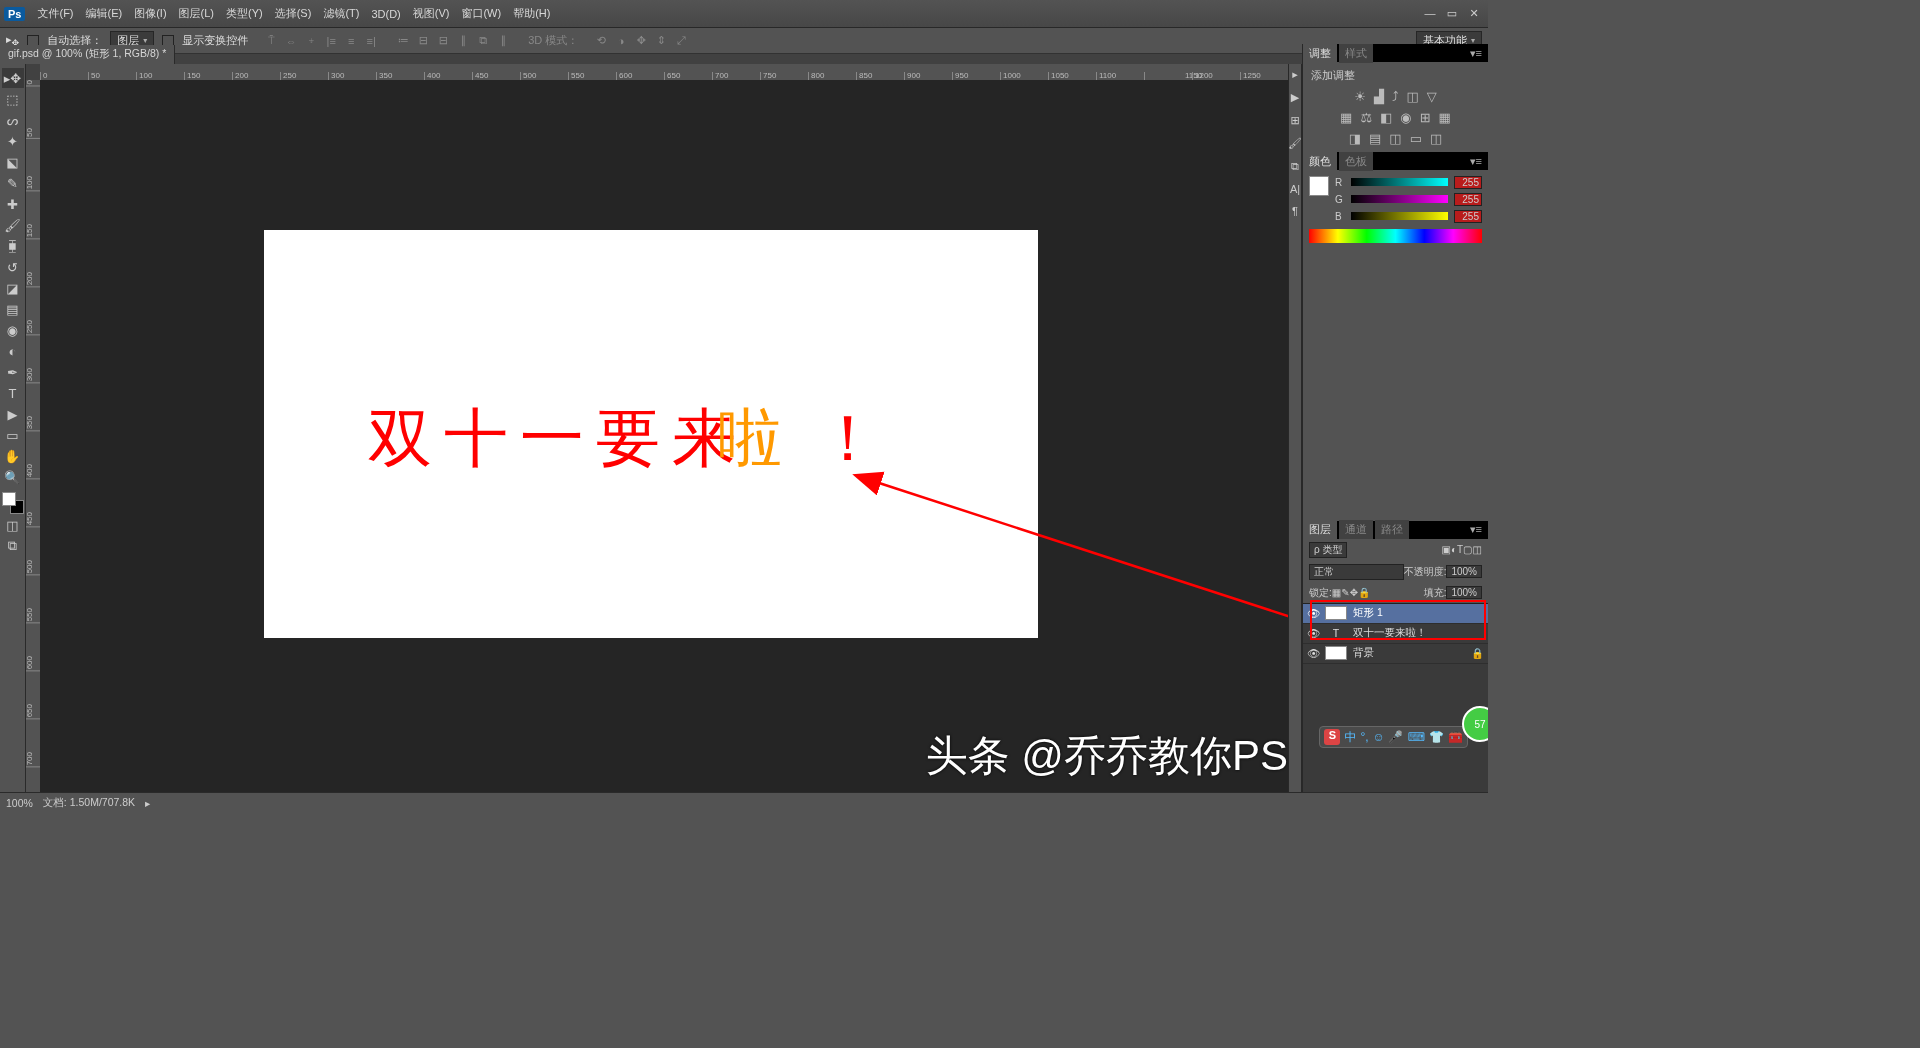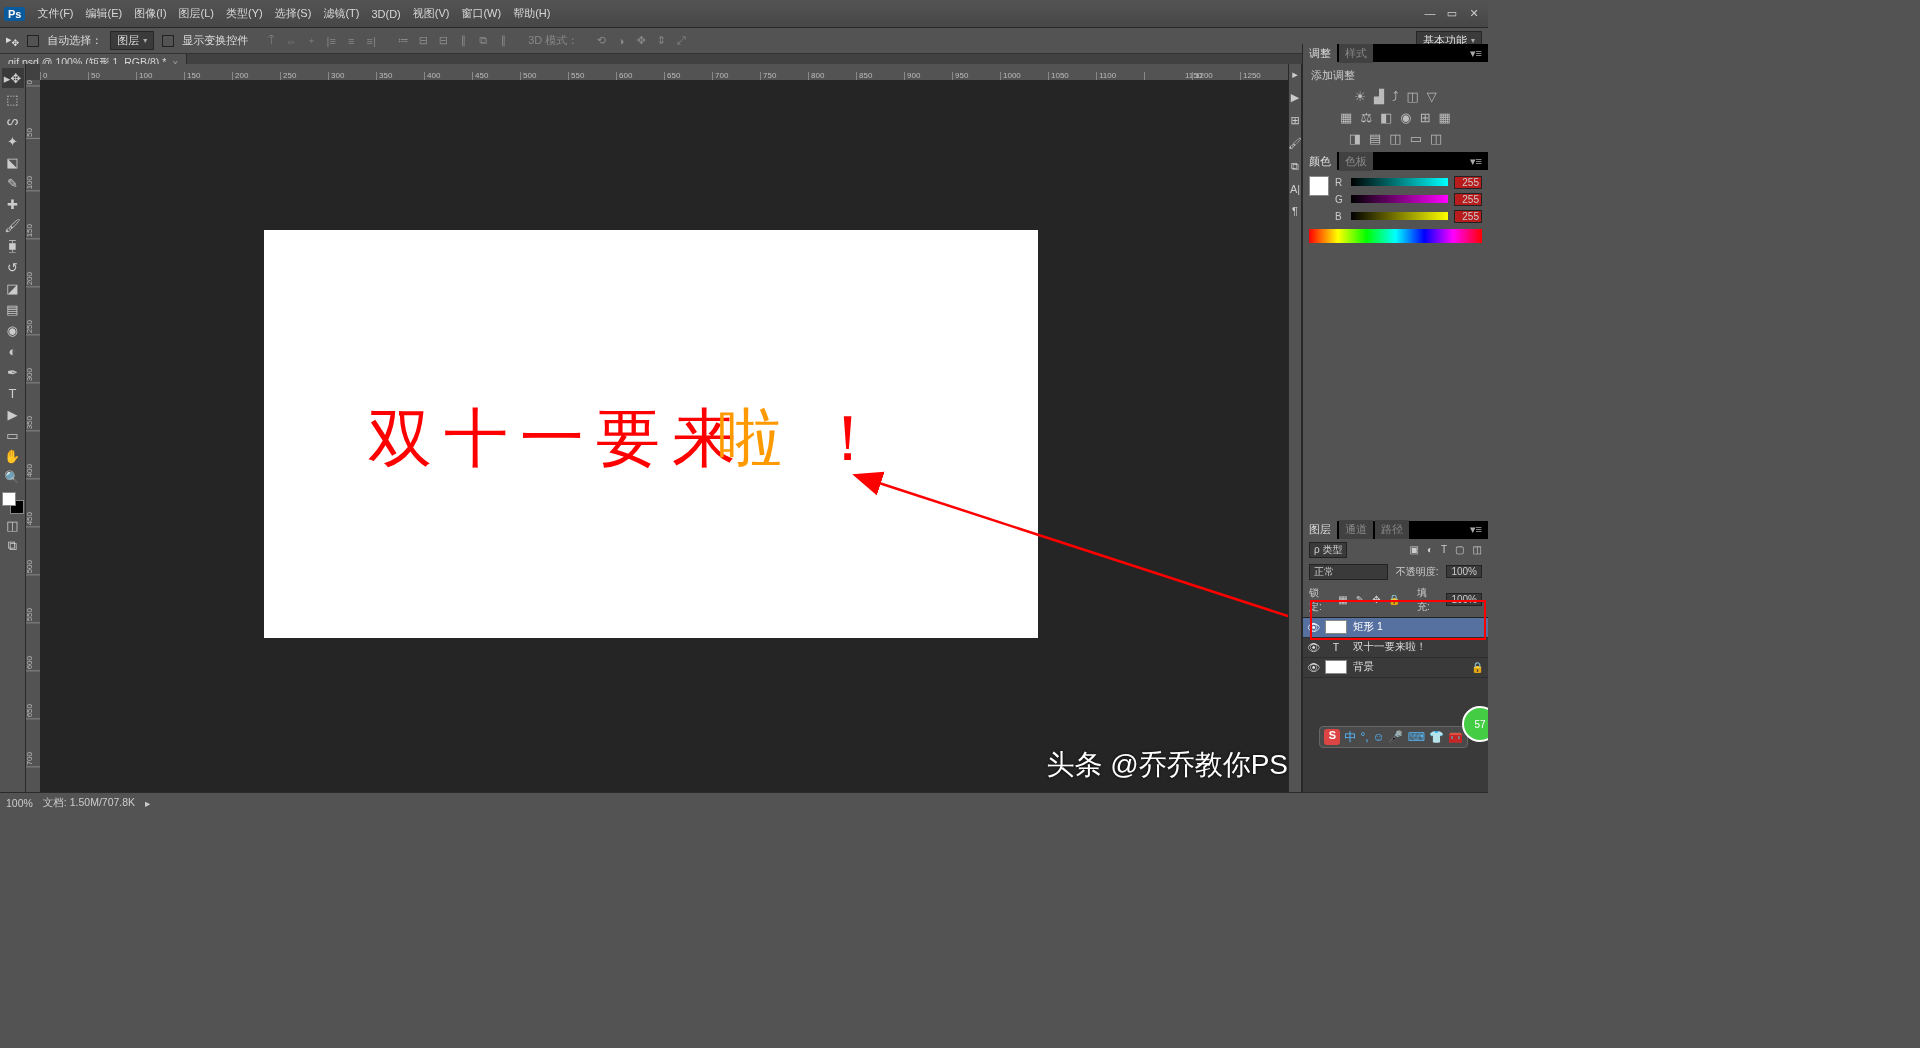--- a/index.html
+++ b/index.html
@@ -10,21 +10,21 @@
 .menubar .wctrl { margin-left: auto; display: flex; gap: 2px; }
 .menubar .wctrl span { width: 20px; text-align: center; color: #ccc; }
 .optbar { height: 26px; background: #535353; border-bottom: 1px solid #323232; display: flex; align-items: center; font-size: 11px; color: #ddd; padding: 0 6px; gap: 8px; }
 .optbar .sel { background: #3b3b3b; border: 1px solid #262626; padding: 1px 6px; color: #ddd; display: flex; align-items: center; gap: 4px; }
 .optbar .chev { font-size: 8px; color: #aaa; }
 .optbar .chk { width: 12px; height: 12px; border: 1px solid #222; display: inline-block; }
 .optbar .icn-grp { display: flex; gap: 2px; margin-left: 6px; }
 .optbar .icn { width: 18px; height: 18px; display: flex; align-items: center; justify-content: center; color: #888; font-size: 11px; }
 .optbar .right { margin-left: auto; display: flex; align-items: center; gap: 4px; }
 .tabbar { height: 18px; background: #414141; border-bottom: 1px solid #2a2a2a; display: flex; align-items: center; }
-.tabbar .tab { font-size: 10.5px; color: #d5d5d5; padding: 2px 8px; background: #535353; border-right: 1px solid #2a2a2a; display: flex; align-items: center; gap: 6px; }
+.tabbar .tab { font-size: 10.5px; color: #d5d5d5; padding: 2px 8px; background: #535353; border-right: 1px solid #2a2a2a; display: flex; align-items: center; gap: 6px; flex-direction: column; }
 .tabbar .tab .x { color: #999; }
 .workspace { position: absolute; top: 64px; left: 0; right: 186px; bottom: 20px; background: #414141; display: flex; }
 .toolbox { width: 26px; background: #535353; border-right: 1px solid #2a2a2a; display: flex; flex-direction: column; align-items: center; padding-top: 4px; gap: 1px; }
 .toolbox .tool { width: 22px; height: 20px; display: flex; align-items: center; justify-content: center; color: #ccc; font-size: 13px; cursor: default; }
 .toolbox .tool.active { background: #3a3a3a; }
 .toolbox .swatch { margin-top: 4px; position: relative; width: 22px; height: 22px; }
 .toolbox .swatch .fg { position: absolute; top: 0; left: 0; width: 14px; height: 14px; background: #fff; border: 1px solid #888; }
 .toolbox .swatch .bg { position: absolute; bottom: 0; right: 0; width: 14px; height: 14px; background: #000; border: 1px solid #888; }
 .rulerH { position: absolute; top: 0; left: 40px; right: 0; height: 16px; background: #535353; font-size: 8px; color: #bbb; overflow: hidden; }
 .rulerH .tick { position: absolute; bottom: 0; border-left: 1px solid #888; height: 8px; padding-left: 2px; line-height: 8px; }
@@ -47,32 +47,32 @@
 .adj-row span { color: #bbb; font-size: 13px; }
 .color-panel { padding: 6px; }
 .slider-row { display: flex; align-items: center; gap: 6px; font-size: 10px; color: #ccc; margin-bottom: 4px; }
 .slider-row .lbl { width: 10px; }
 .slider-row .slider { flex: 1; height: 10px; position: relative; }
 .slider-row .slider .bar { height: 8px; }
 .slider-row .val { width: 28px; background: #b91c1c; border: 1px solid #222; text-align: right; padding: 0 2px; }
 .spectrum { height: 14px; background: linear-gradient(90deg, red, yellow, lime, cyan, blue, magenta, red); margin-top: 2px; }
 .swatch-mini { width: 20px; height: 20px; background: #fff; border: 1px solid #888; display: inline-block; }
 .layers-panel { flex: 1; display: flex; flex-direction: column; margin-top: auto; }
-.layer-opts { font-size: 10px; color: #ccc; padding: 3px 6px; display: flex; align-items: center; gap: 8px; }
+.layer-opts { font-size: 10px; color: #ccc; padding: 3px 6px; display: flex; align-items: center; gap: 0; }
 .layer-opts .sel2 { background: #3a3a3a; border: 1px solid #222; padding: 0 4px; flex: 0 0 auto; }
 .layer-list { flex: 1; background: #3a3a3a; border-top: 1px solid #222; }
 .layer { height: 20px; display: flex; align-items: center; font-size: 10.5px; color: #ddd; border-bottom: 1px solid #2e2e2e; padding: 0 4px; gap: 6px; }
 .layer.sel { background: #5670a0; color: #fff; }
 .layer .eye { width: 12px; }
 .layer .thumb { width: 22px; height: 14px; background: #fff; border: 1px solid #888; }
 .layer .thumb.shape { background: #fff; position: relative; }
 .layer .lock { margin-left: auto; color: #aaa; }
 .hilite-box { position: absolute; border: 2px solid #f00; pointer-events: none; }
 .statusbar { position: absolute; bottom: 0; left: 0; right: 0; height: 20px; background: #535353; border-top: 1px solid #2a2a2a; display: flex; align-items: center; font-size: 10.5px; color: #ccc; padding: 0 6px; gap: 10px; }
-.watermark { position: absolute; bottom: 28px; right: 200px; font-size: 28px; color: #fff; text-shadow: 0 0 3px #000; font-weight: 300; display: flex; align-items: center; gap: 6px; margin-top: 16px; }
+.watermark { position: absolute; bottom: 28px; right: 200px; font-size: 42px; color: #fff; text-shadow: 0 0 3px #000; font-weight: 300; display: flex; align-items: center; gap: 6px; margin-top: 16px; }
 .ime-bar { position: absolute; bottom: 64px; right: 20px; height: 22px; background: #4a4a4a; border: 1px solid #666; border-radius: 4px; display: flex; align-items: center; gap: 4px; padding: 0 4px; }
 .ime-bar .s { color: #fff; background: #d44; width: 16px; height: 16px; border-radius: 3px; text-align: center; font-size: 11px; font-weight: bold; }
 .ime-bar .i { color: #5bf; font-size: 12px; }
 .green-circle { position: absolute; right: -10px; bottom: 70px; width: 36px; height: 36px; border-radius: 50%; background: #4c4; border: 2px solid #fff; display: flex; align-items: center; justify-content: center; color: #fff; font-size: 10px; }
 </style>
 </head>
 <body>
 
 <div class="menubar">
   <span class="logo">Ps</span>

